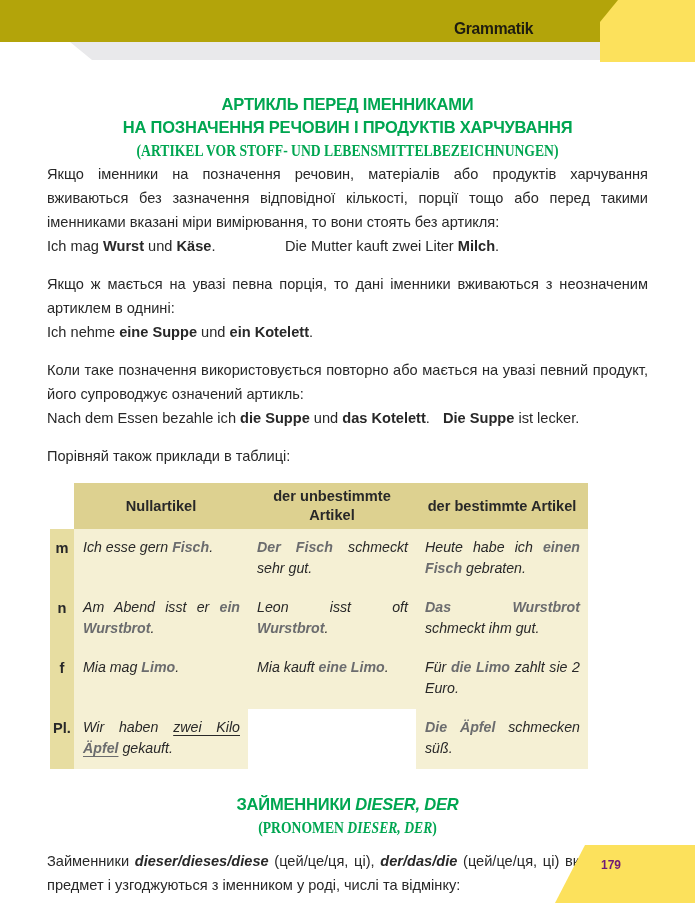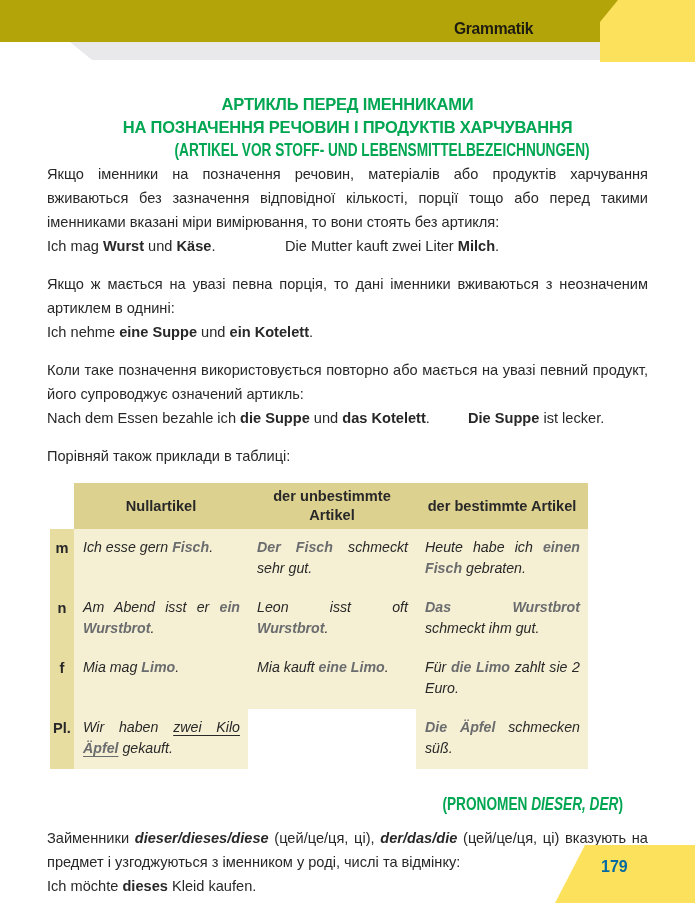--- a/index.html
+++ b/index.html
@@ -37,43 +37,43 @@
     position:absolute;left:600px;top:0;width:95px;height:62px;background:var(--yellow);
     clip-path:polygon(18px 0,100% 0,100% 100%,0 100%,0 22px);z-index:3;
   }
   
   .corner-bottom{
     position:absolute;left:555px;bottom:0;width:140px;height:58px;background:var(--yellow);
     clip-path:polygon(30px 0,100% 0,100% 100%,0 100%);z-index:3;
   }
   .page-number{
     position:absolute;left:46px;top:13px;
-    font-size:16px;font-weight:700;color:#0369a1;
+    font-size:12px;font-weight:700;color:#701a75;
   }
   
   .content{position:absolute;left:47px;top:93px;width:601px;z-index:1;}
   .title{
     text-align:center;color:var(--green);
     font-size:16.5px;font-weight:700;line-height:23px;letter-spacing:-0.2px;
   }
   .subtitle{
-    text-align:right;color:var(--green);line-height:23px;white-space:nowrap;
+    text-align:center;color:var(--green);line-height:23px;white-space:nowrap;font-family:Liberation Serif, serif;
   }
   .subtitle .squeeze{
     display:inline-block;transform:scaleX(.78);transform-origin:center;
     font-size:17.5px;font-weight:700;letter-spacing:0;
   }
   .section1-head{}
   .para{
     font-size:14.6px;line-height:24px;text-align:justify;margin-bottom:14px;
   }
   .para .example{display:block;text-align:left;position:relative;}
   .ex-right{position:absolute;}
   .ex1-right{left:238px;}
-  .ex3-right{left:421px;}
+  .ex3-right{left:396px;}
   .lead{margin-bottom:8px;}
   
   .gram-table{
     display:grid;
     grid-template-columns:24px 174px 168px 172px;
     margin:15px 0 24px 3px;
     font-size:14.2px;line-height:20.5px;
   }
   .th{
     background:var(--table-header-bg);font-weight:700;text-align:center;
@@ -167,20 +167,21 @@
     <div class="td"><span>Mia kauft </span><span class="r-gb">eine Limo</span><span>.</span></div>
     <div class="td"><span>Für </span><span class="r-gb">die Limo</span><span> zahlt sie 2 Euro.</span></div>
 
     <div class="tl">Pl.</div>
     <div class="td"><span>Wir haben </span><span class="r-u">zwei Kilo</span><span> </span><span class="r-gbu">Äpfel</span><span> gekauft.</span></div>
     <div class="td td-empty"></div>
     <div class="td"><span class="r-gb">Die Äpfel</span><span> schmecken süß.</span></div>
   </div>
 
   <div class="section2-head">
+    <div class="title2"><span>ЗАЙМЕННИКИ </span><span class="r-i">DIESER, DER</span></div>
     <div class="subtitle"><span class="squeeze"><span>(PRONOMEN </span><span class="r-i">DIESER, DER</span><span>)</span></span></div>
   </div>
 
   <p class="para">
     <span><span>Займенники </span><span class="r-bi">dieser/dieses/diese</span><span> (цей/це/ця, ці), </span><span class="r-bi">der/das/die</span><span> (цей/це/ця, ці) вказують на предмет і узгоджуються з іменником у роді, числі та відмінку:</span></span>
     <span class="example">
       <span><span>Ich möchte </span><span class="r-b">dieses</span><span> Kleid kaufen.</span></span>
     </span>
   </p>
 

